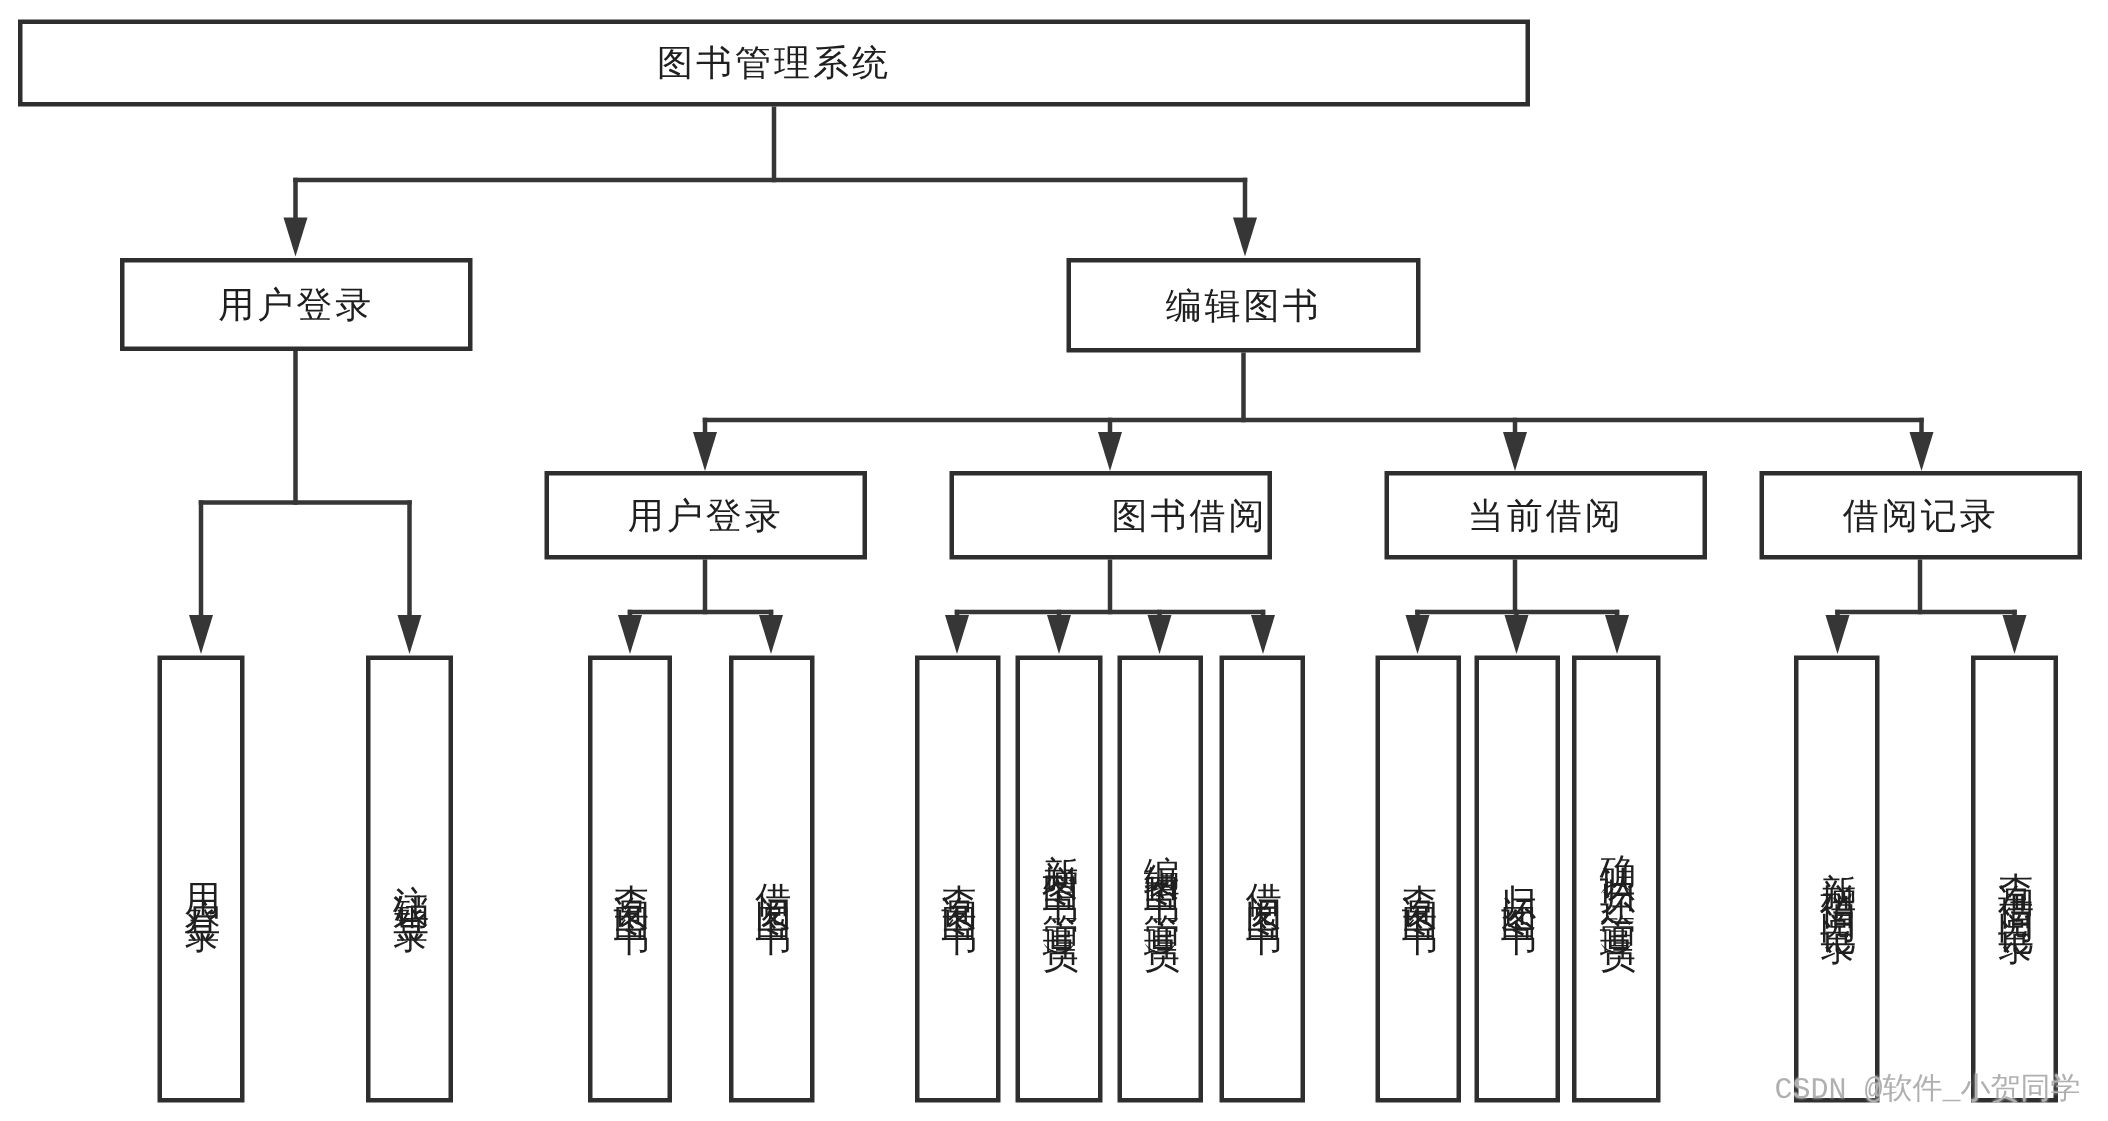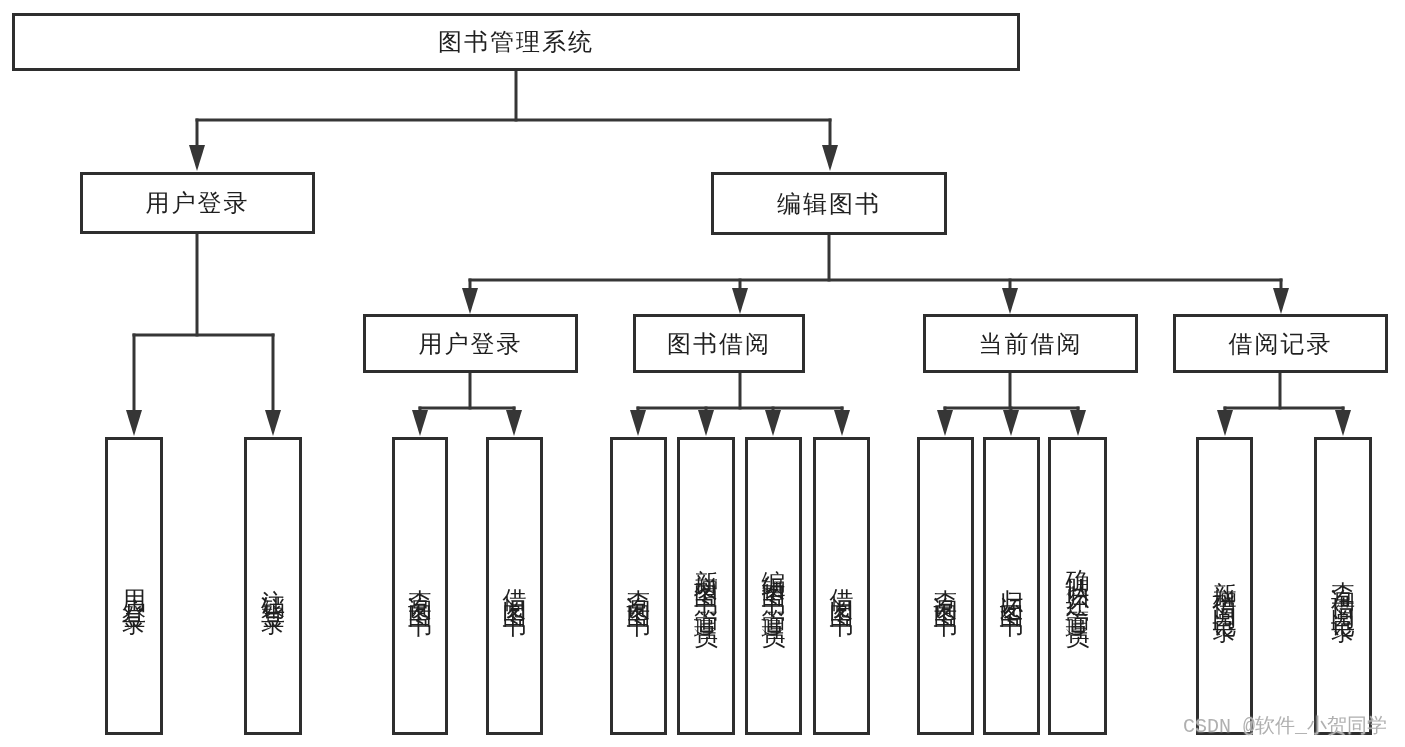--- a/index.html
+++ b/index.html
@@ -125,21 +125,21 @@
   <div class="node h" style="left:80px; top:172px; width:235px; height:62px;">
     <span>用户登录</span>
   </div>
   <div class="node h" style="left:711px; top:172px; width:236px; height:63px;">
     <span>编辑图书</span>
   </div>
 
   <div class="node h" style="left:363px; top:314px; width:215px; height:59px;">
     <span>用户登录</span>
   </div>
-  <div class="node h" style="left:633px; top:314px; width:172px; height:59px;">
+  <div class="node h" style="left:633px; top:314px; width:215px; height:59px;justify-content:flex-end;">
     <span>图书借阅</span>
   </div>
   <div class="node h" style="left:903px; top:314px; width:215px; height:59px;margin-left:20px;">
     <span>当前借阅</span>
   </div>
   <div class="node h" style="left:1173px; top:314px; width:215px; height:59px;">
     <span>借阅记录</span>
   </div>
 
   <div class="node v" style="left:105px; top:437px; width:58px; height:298px;">

